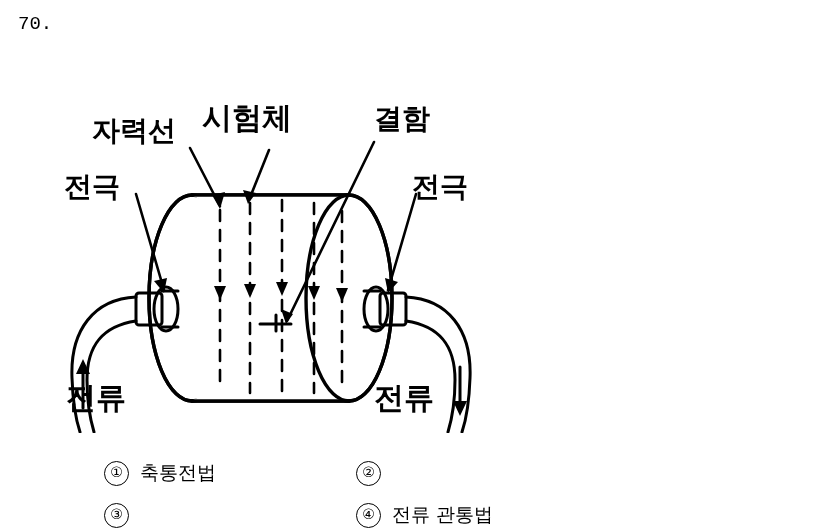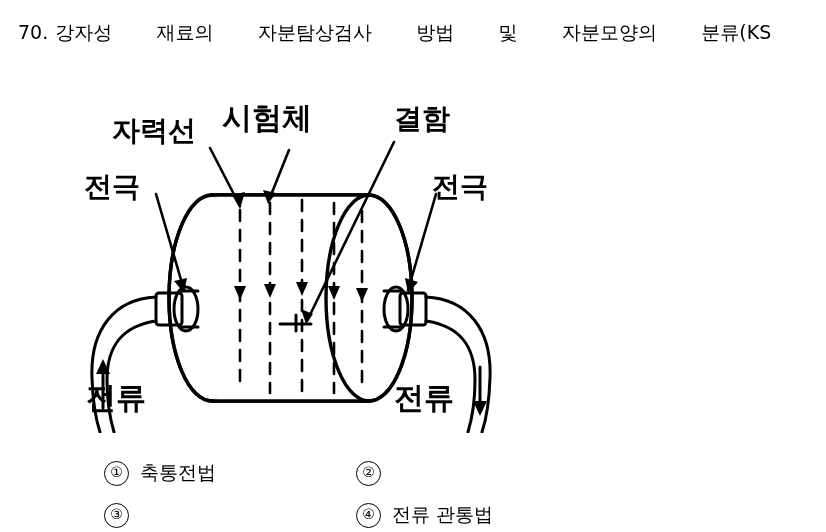--- a/index.html
+++ b/index.html
@@ -18,24 +18,25 @@
   .page {
     position: relative;
     width: 826px;
     height: 532px;
   }
 
   
   .question {
     position: absolute;
     left: 18px;
-    top: 18px;
+    top: 10px;
     width: 770px;
     display: flex;
     align-items: flex-start;
+    font-family: Liberation Mono, monospace;
   }
   .q-num {
     font-size: 19px;
     line-height: 29px;
     white-space: nowrap;
     padding-right: 7px;
   }
   .q-text {
     font-size: 19px;
     line-height: 29px;
@@ -47,21 +48,21 @@
   }
   .q-line-1 {
     text-align: justify;
     text-align-last: justify;
     white-space: normal;
   }
 
   
   .figure {
     position: absolute;
-    left: 64px;
+    left: 44px;
     top: 78px;
     width: 460px;
     height: 355px;
   }
   .figure svg {
     display: block;
   }
 
   
   .choices {
@@ -95,21 +96,20 @@
   }
 </style>
 </head>
 <body>
 
 <div class="page">
 
   <div class="question">
     <div class="q-num">70.</div>
     <div class="q-text">
-      <span class="q-line q-line-1">강자성 재료의 자분탐상검사 방법 및 자분모양의 분류(KS</span>
     </div>
   </div>
 
   <div class="figure">
     <svg width="460" height="355" viewBox="0 0 460 355" xmlns="http://www.w3.org/2000/svg">
       <g fill="none" stroke="#000" stroke-width="3" stroke-linecap="round" stroke-linejoin="round">
 
         <g>
 
           <ellipse cx="148" cy="220" rx="43" ry="103" stroke-width="3.4"></ellipse>

